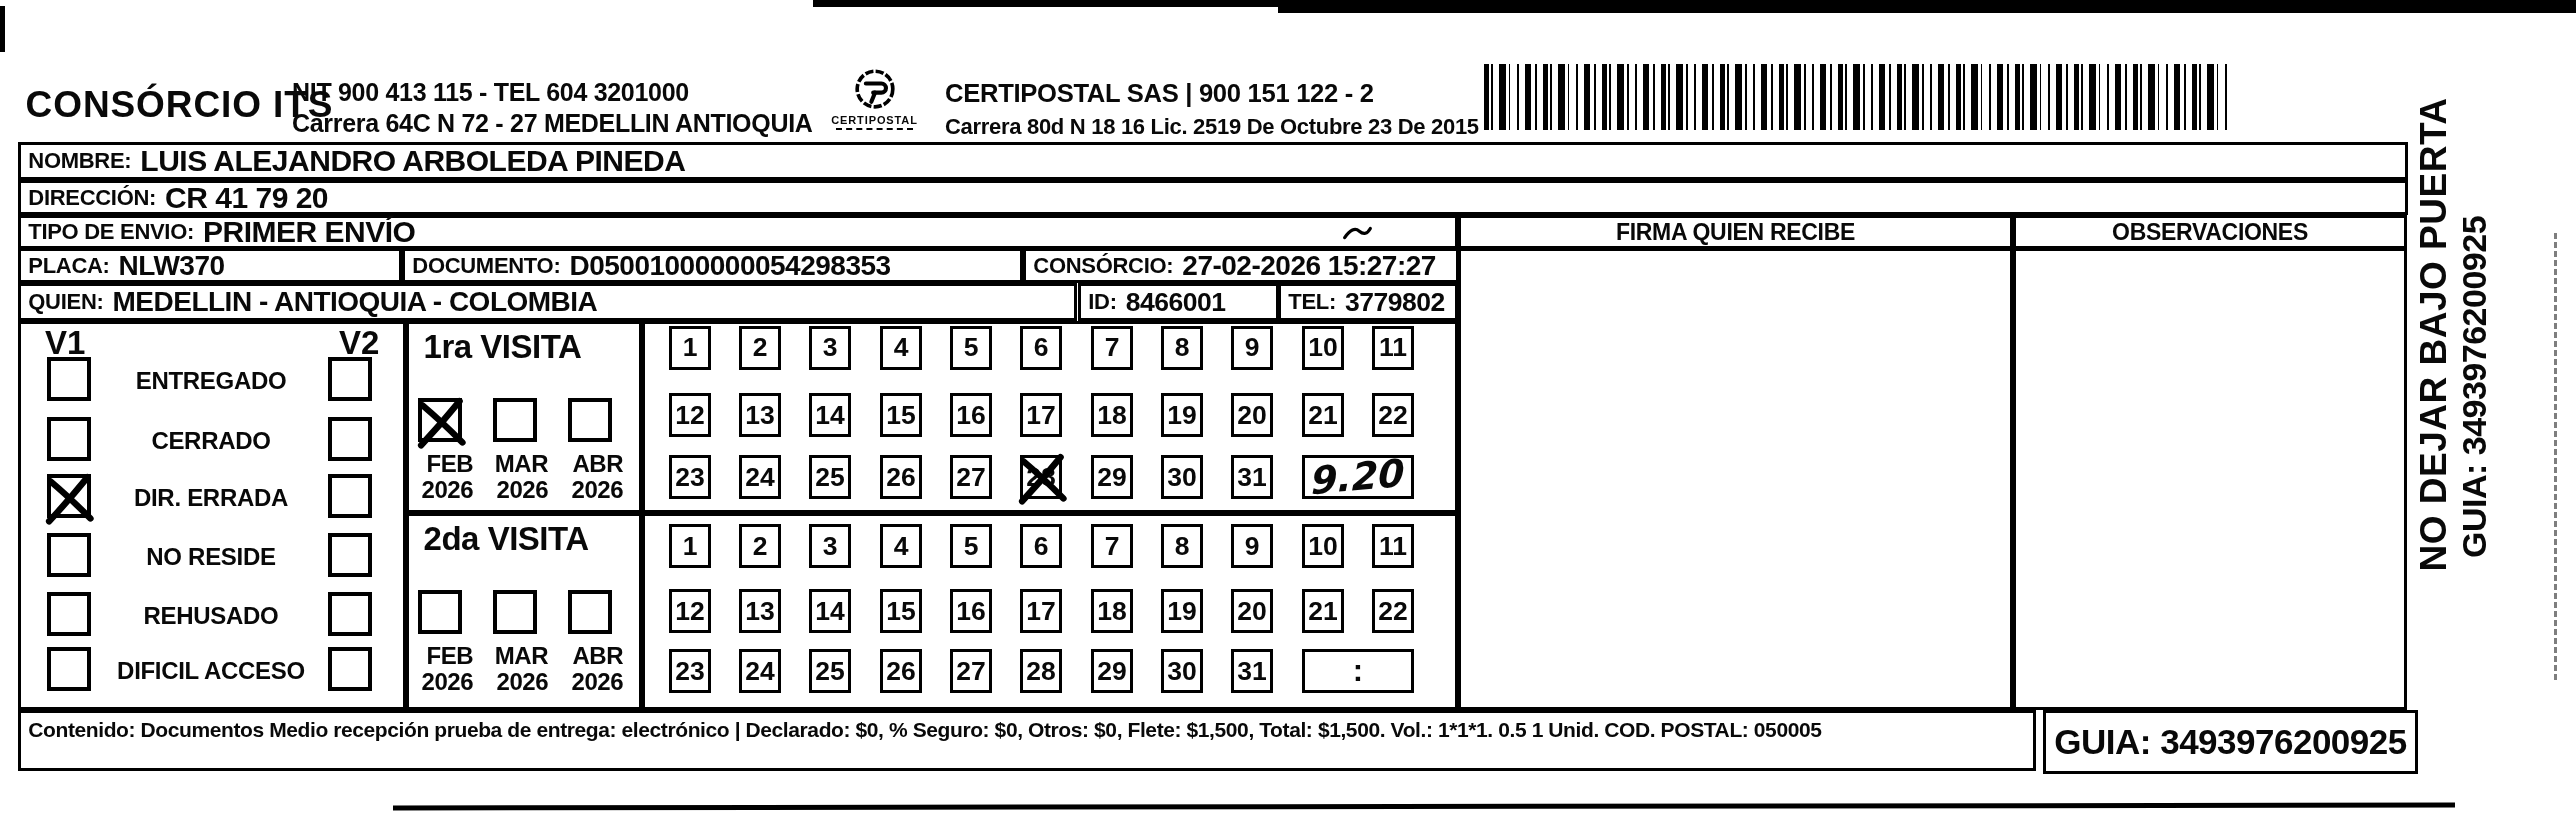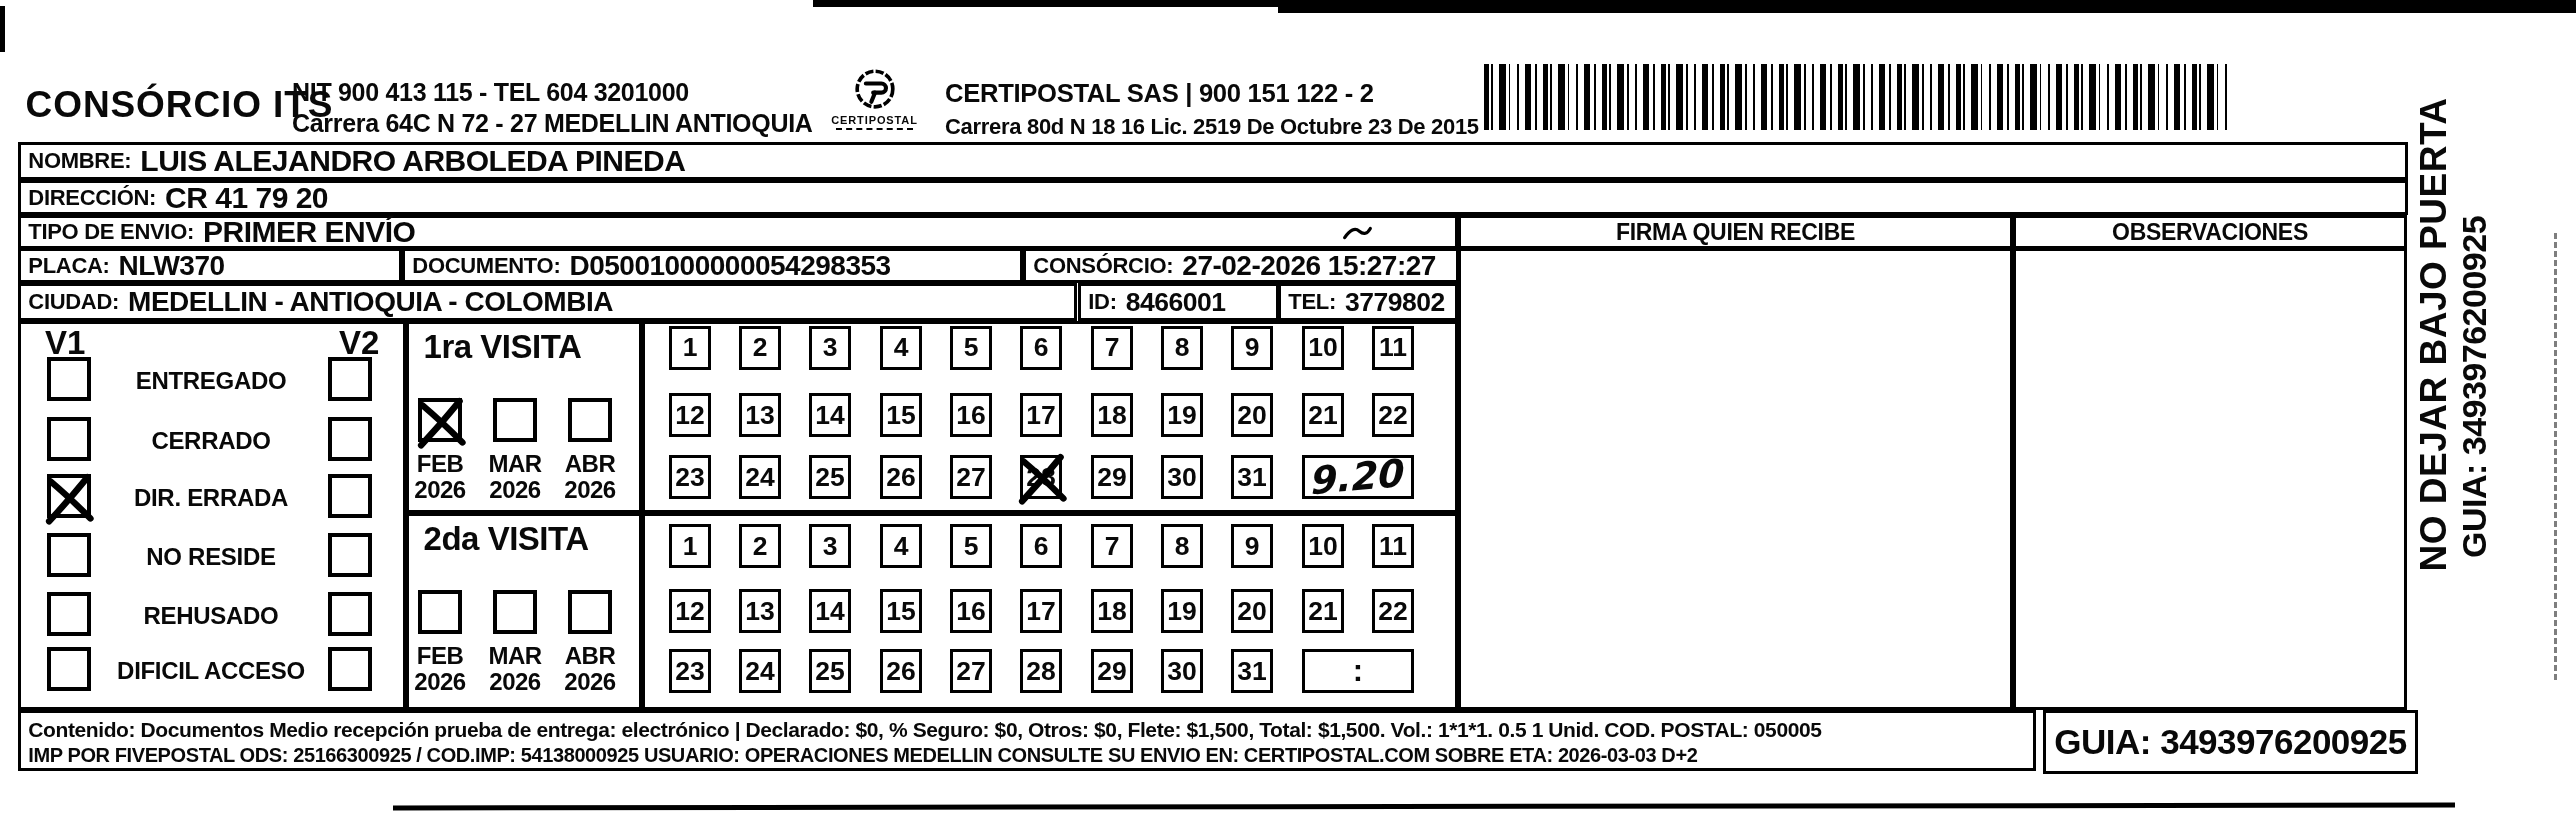--- a/index.html
+++ b/index.html
@@ -11,21 +11,21 @@
   .row-label{font-weight:700;font-size:22px;letter-spacing:-0.3px;white-space:nowrap;}
   .row-value{font-weight:700;letter-spacing:-0.5px;white-space:nowrap;}
   .v34{font-size:30px;} .v32{font-size:28px;} .v30{font-size:26.5px;}
   .cb{position:absolute;width:44px;height:44px;border:4.6px solid #000;box-sizing:border-box;background:#fff;}
   .xmark{position:absolute;left:-8.2px;top:-8.2px;width:57px;height:57px;overflow:visible;}
   .xmark path{stroke:#000;stroke-width:4.5;fill:none;stroke-linecap:round;}
   .day{position:absolute;width:42px;height:44px;border:3.7px solid #000;box-sizing:border-box;
        display:flex;align-items:center;justify-content:center;font-size:26.5px;font-weight:700;background:#fff;}
   .widebox{position:absolute;width:112px;height:44px;border:3.7px solid #000;box-sizing:border-box;
        display:flex;align-items:center;justify-content:center;background:#fff;overflow:visible;}
-  .month-label,.month-year{position:absolute;width:66px;text-align:center;font-size:24px;font-weight:700;letter-spacing:-0.5px;}
+  .month-label,.month-year{position:absolute;width:66px;text-align:right;font-size:24px;font-weight:700;letter-spacing:-0.5px;}
   .st-label{position:absolute;left:77px;width:226px;text-align:center;font-size:24px;font-weight:700;letter-spacing:-0.3px;}
   .visit-title{position:absolute;left:14.6px;top:3.7px;font-size:33px;font-weight:700;letter-spacing:-0.5px;}
   .head-cell{display:flex;align-items:center;justify-content:center;font-size:23px;font-weight:700;letter-spacing:-0.3px;}
   .hand{font-family:"DejaVu Sans",sans-serif;font-style:italic;font-weight:700;font-size:38px;
         transform:rotate(-5deg) skewX(-6deg);line-height:1;}
   .rot{display:flex;align-items:center;justify-content:center;transform:rotate(-90deg);white-space:nowrap;}
   
   #company{left:25.6px;top:84px;font-size:37px;font-weight:700;letter-spacing:0.9px;}
   #sender{left:292px;top:77px;font-size:25px;font-weight:700;line-height:31px;letter-spacing:-0.3px;}
   #operator{left:945px;top:79px;}
@@ -132,21 +132,21 @@
   </div>
   <div class="box lblrow" id="cell-documento">
     <span class="row-label">DOCUMENTO:</span>
     <span class="row-value v32">D05001000000054298353</span>
   </div>
   <div class="box lblrow" id="cell-admision">
     <span class="row-label">CONSÓRCIO:</span>
     <span class="row-value v32">27-02-2026 15:27:27</span>
   </div>
   <div class="box lblrow" id="cell-ciudad">
-    <span class="row-label">CIUDAD:</span>
+    <span class="row-label">QUIEN:</span>
     <span class="row-value v32">MEDELLIN - ANTIOQUIA - COLOMBIA</span>
   </div>
   <div class="box lblrow" id="cell-id">
     <span class="row-label">ID:</span>
     <span class="row-value v30">8466001</span>
   </div>
   <div class="box lblrow" id="cell-tel">
     <span class="row-label">TEL:</span>
     <span class="row-value v30">3779802</span>
   </div>
@@ -291,21 +291,20 @@
       </div>
     </div>
 
   <div class="box head-cell" id="cell-obs-head">OBSERVACIONES</div>
   <div class="box head-cell" id="cell-firma-head">FIRMA QUIEN RECIBE</div>
   <div class="box" id="firma-body"></div>
   <div class="box" id="obs-body"></div>
 
   <div class="box" id="footer-left">
     <div class="f1">Contenido: Documentos Medio recepción prueba de entrega: electrónico | Declarado: $0, % Seguro: $0, Otros: $0, Flete: $1,500, Total: $1,500. Vol.: 1*1*1. 0.5  1 Unid. COD. POSTAL: 050005</div>
-    <div class="f2">IMP POR FIVEPOSTAL ODS: 25166300925 / COD.IMP: 54138000925 USUARIO: OPERACIONES MEDELLIN CONSULTE SU ENVIO EN: CERTIPOSTAL.COM SOBRE ETA: 2026-03-03 D+2</div>
   </div>
   <div class="box" id="footer-guia">GUIA: 3493976200925</div>
 
   <div class="abs rot" id="side-warning">NO DEJAR BAJO PUERTA</div>
   <div class="abs rot" id="side-guia">GUIA: 3493976200925</div>
 
 </div>
 
 
 </body></html>

